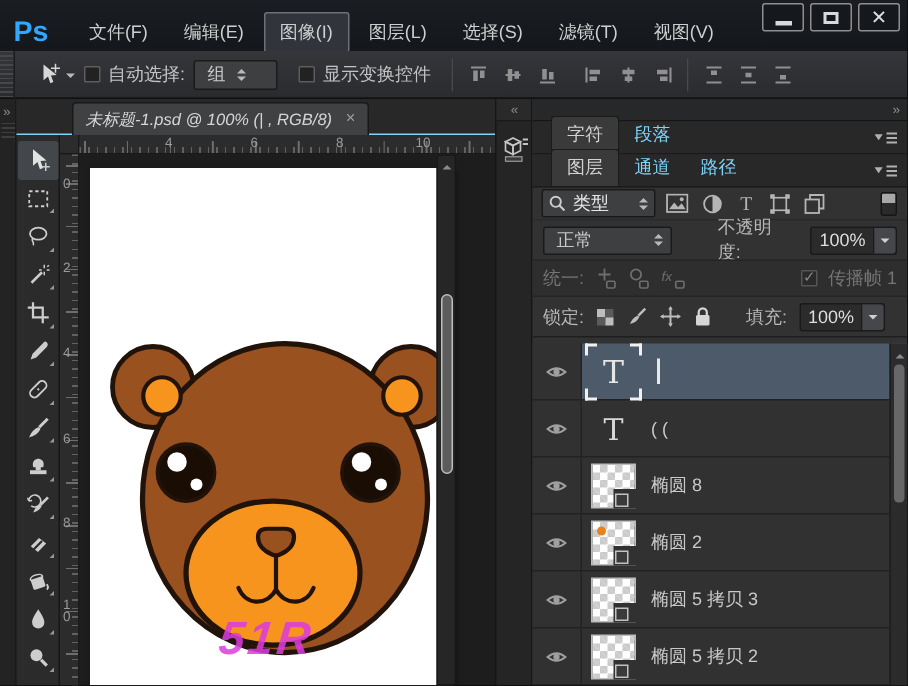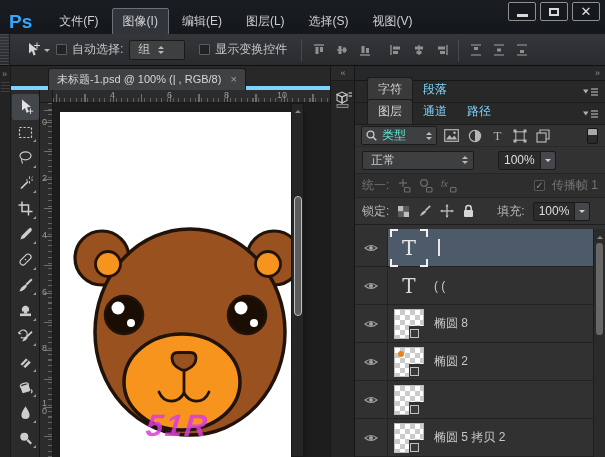--- a/index.html
+++ b/index.html
@@ -51,21 +51,21 @@
   .tb-ridge { position:absolute; left:1px; top:16px; width:9px; height:11px;
               background:repeating-linear-gradient(to bottom,#3e3e3e 0 1px,transparent 1px 3px); }
   .tools { position:absolute; left:11px; top:28px; width:29px; display:flex; flex-direction:column; align-items:center; }
   .tool { position:relative; width:27px; height:25.5px; display:flex; align-items:center; justify-content:center; }
   .tool svg { stroke:#cdcdcd; }
   .tool.sel { background:#43464a; border-radius:2px; }
   .tool .fly { position:absolute; right:3px; bottom:3px; width:0; height:0;
                border-left:3px solid transparent; border-bottom:3px solid #989898; }
 
   
-  .tabstrip { position:absolute; left:11px; top:66px; width:319px; height:24px; background:#282828; border-bottom:4px solid #7dd3fc; }
+  .tabstrip { position:absolute; left:11px; top:66px; width:319px; height:24px; background:#282828; border-bottom:1px solid #7dd3fc;font-style:italic; }
   .doc-tab { position:absolute; left:37px; top:2px; height:22px; background:#3f4143; border:1px solid #191919; border-bottom:none;
              border-radius:3px 3px 0 0; display:flex; align-items:center; padding:0 8px; gap:9px; }
   .doc-tab .title { color:#d6d6d6; font-size:11px; white-space:nowrap; }
   .doc-tab .close { color:#a0a0a0; font-size:11px; line-height:1; }
 
   
   .canvas-wrap { position:absolute; left:40px; top:90px; width:290px; height:367px; background:#1d1d1d; }
   .ruler-corner { position:absolute; left:0; top:0; width:13px; height:13px; background:#2c2c2c; border-right:1px solid #191919; border-bottom:1px solid #191919; }
   .hruler { position:absolute; left:13px; top:0; width:277px; height:13px; background:#2c2c2c; border-bottom:1px solid #191919; }
   .hruler .t1 { position:absolute; left:0; right:0; bottom:0; height:4px;
@@ -98,21 +98,21 @@
   .pan-head { height:15px; background:#26282a; border-bottom:1px solid #161616; position:relative; }
   .pan-head .exp { position:absolute; right:6px; top:2px; color:#8d8d8d; font-size:9px; letter-spacing:-1px; }
   .ptabs { height:22px; background:#282828; border-bottom:1px solid #1b1b1b; display:flex; align-items:flex-end; padding-left:12px; position:relative; }
   .ptab { padding:3px 10px 4px; font-size:12px; color:#7dd3fc; }
   .ptab.active { background:#3a3a3a; color:#d2d2d2; border:1px solid #1b1b1b; border-bottom:none; border-radius:3px 3px 0 0;font-family:Liberation Mono, monospace; }
   .pmenu { position:absolute; right:7px; top:6px; }
   .prow { display:flex; align-items:center; position:relative; }
   .filter-row { height:22px; padding:0 6px 0 6px; gap:7px; border-bottom:1px solid #2a2a2a; }
   .kind-box { display:flex; align-items:center; gap:5px; width:76px; height:19px; background:#3d3f41;
               border:1px solid #1a1a1a; border-radius:2px; padding:0 4px; }
-  .kind-box span { color:#5eead4; }
+  .kind-box span { color:#e5e5e5; }
   .f-icons { display:flex; align-items:center; gap:9px; }
   .f-icons svg { stroke:#b5b5b5; fill:#b5b5b5; }
   .f-toggle { position:absolute; right:7px; top:3px; width:11px; height:16px; border-radius:2px;
               background:linear-gradient(#a8a8a8 0 45%, #2a2a2a 45%); border:1px solid #151515; }
   .blend-row { height:26px; padding:0 7px; gap:24px; }
   .mode-select { width:112px; height:19px; display:flex; align-items:center; justify-content:space-between;
                  background:#3d3f41; border:1px solid #1a1a1a; border-radius:2px; padding:0 5px 0 8px; }
   .lbl { color:#b8b8b8; }
   .val-box { display:flex; align-items:center; height:19px; background:#2b2b2b; border:1px solid #1a1a1a; border-radius:2px; }
   .val-box .v { padding:0 5px; color:#dedede; }
@@ -158,24 +158,25 @@
 </style>
 </head>
 <body>
 
 <div id="app">
 
   <div class="titlebar">
     <span class="ps-logo" style="color: rgb(49, 168, 255);">Ps</span>
     <nav class="menus">
       <span class="menu-item">文件(F)</span>
+      <span class="menu-item">编辑(E)</span>
       <span class="menu-item active">图像(I)</span>
-      <span class="menu-item">编辑(E)</span>
       <span class="menu-item">图层(L)</span>
       <span class="menu-item">选择(S)</span>
+      <span class="menu-item">滤镜(T)</span>
       <span class="menu-item">视图(V)</span>
     </nav>
     <div class="winbtns">
       <div class="winbtn">
           <span class="g-min"></span>
         </div>
       <div class="winbtn">
           <span class="g-max"></span>
         </div>
       <div class="winbtn">
@@ -556,20 +557,21 @@
     </div>
 
     <div class="prow blend-row">
       <div class="mode-select">
         <span>正常</span>
         <span class="spin">
             <i class="up"></i>
             <i class="dn"></i>
           </span>
       </div>
+      <span class="lbl" style="margin-left:6px">不透明度:</span>
       <div class="val-box">
         <span class="v">100%</span>
         <span class="btn">
             <i></i>
           </span>
       </div>
     </div>
 
     <div class="prow unify-row">
       <span>统一:</span>
@@ -707,20 +709,21 @@
               <path d="M1 5 Q7 0 13 5 Q7 10 1 5 Z" fill="none" stroke="#9f9f9f" stroke-width="1.2"></path>
               <circle cx="7" cy="5" r="2.1" fill="#9f9f9f"></circle>
             </svg>
         </div>
         <div class="lay-content">
           <span class="thumb">
               <span class="notch">
                 <span class="vmask"></span>
               </span>
             </span>
+          <span class="lay-name">椭圆 5 拷贝 3</span>
         </div>
       </div>
 
       <div class="lay-row">
         <div class="eye-cell">
           <svg width="14" height="10" viewBox="0 0 14 10">
               <path d="M1 5 Q7 0 13 5 Q7 10 1 5 Z" fill="none" stroke="#9f9f9f" stroke-width="1.2"></path>
               <circle cx="7" cy="5" r="2.1" fill="#9f9f9f"></circle>
             </svg>
         </div>

